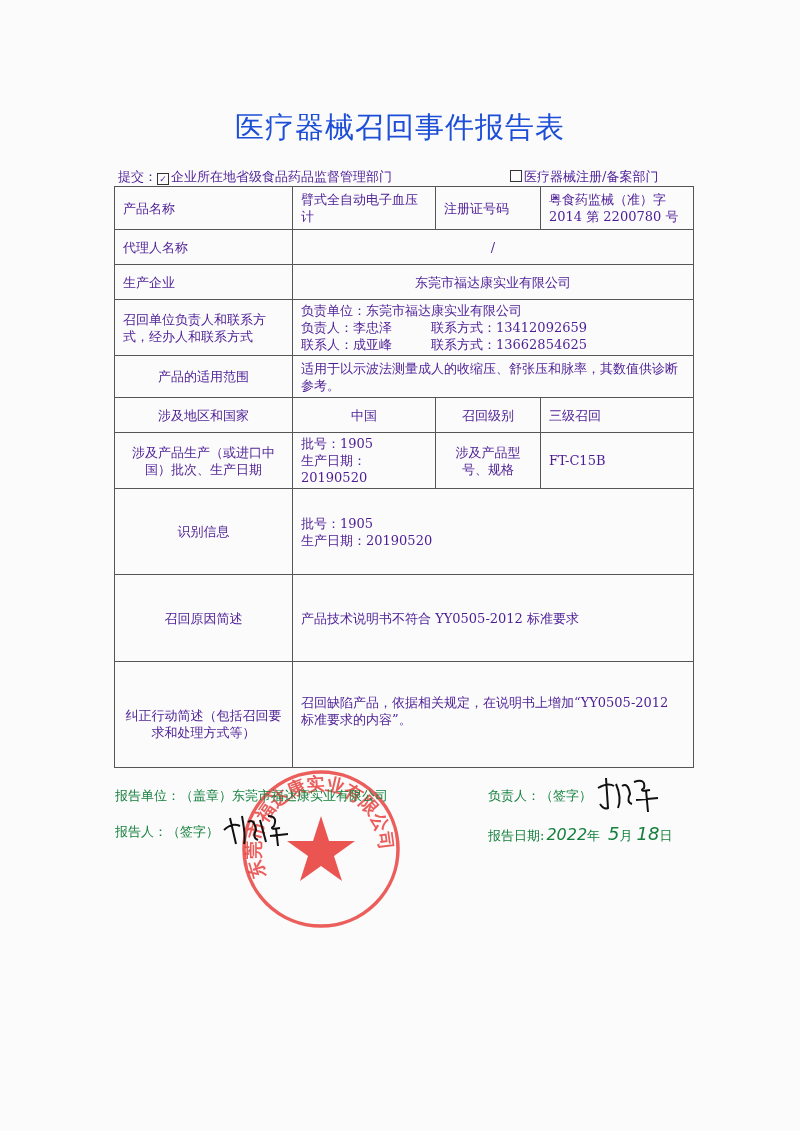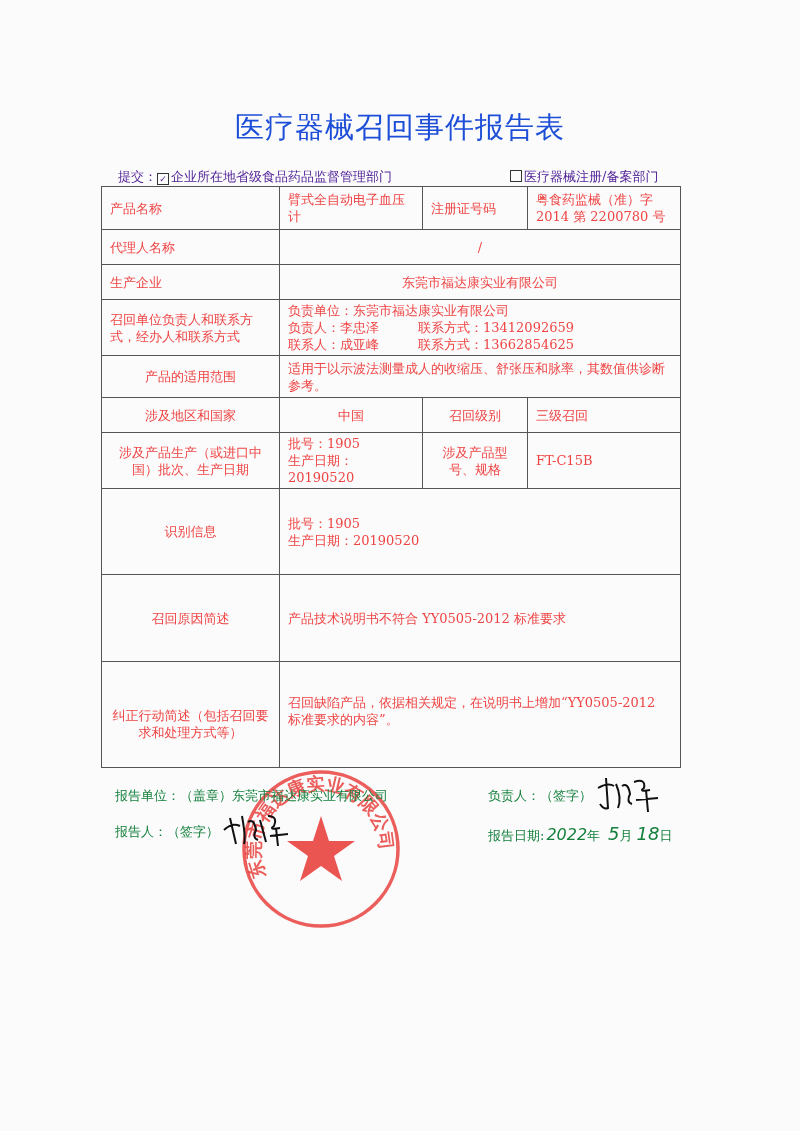--- a/index.html
+++ b/index.html
@@ -15,23 +15,23 @@
     font-size:29px; letter-spacing:1px; color:#1d4ed8; font-family:"DejaVu Sans","Liberation Sans",sans-serif; font-weight:normal;
   }
   .submit-line { top:168px; font-size:13px; color:#4c1d95; }
   .submit-left { left:118px; }
   .submit-right { left:510px; }
   .checkbox {
     display:inline-block; width:10px; height:10px; border:1px solid #333;
     vertical-align:-1px; margin-right:2px; position:relative; font-size:9px; line-height:10px; text-align:center;
   }
   table.form {
-    position:absolute; left:101px; top:186px; width:579px;
+    position:absolute; left:114px; top:186px; width:579px;
     border-collapse:collapse; table-layout:fixed;
-    font-size:13px; color:#ef4444;
+    font-size:13px; color:#4c1d95;
   }
   table.form td {
     border:1px solid #555; padding:2px 8px; vertical-align:middle; line-height:17px;
   }
   .c { text-align:center; }
   .l { text-align:left; }
   .footer { font-size:13px; color:#15803d; }
   .stamp { left:240px; top:768px; width:162px; height:162px; }
   .sig { font-family:"DejaVu Sans",sans-serif; }
 </style>

